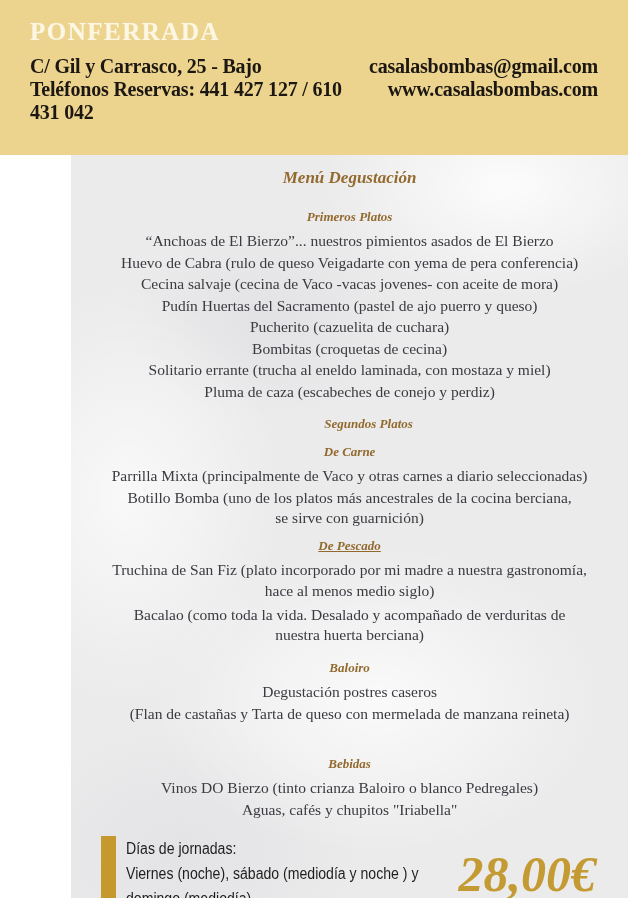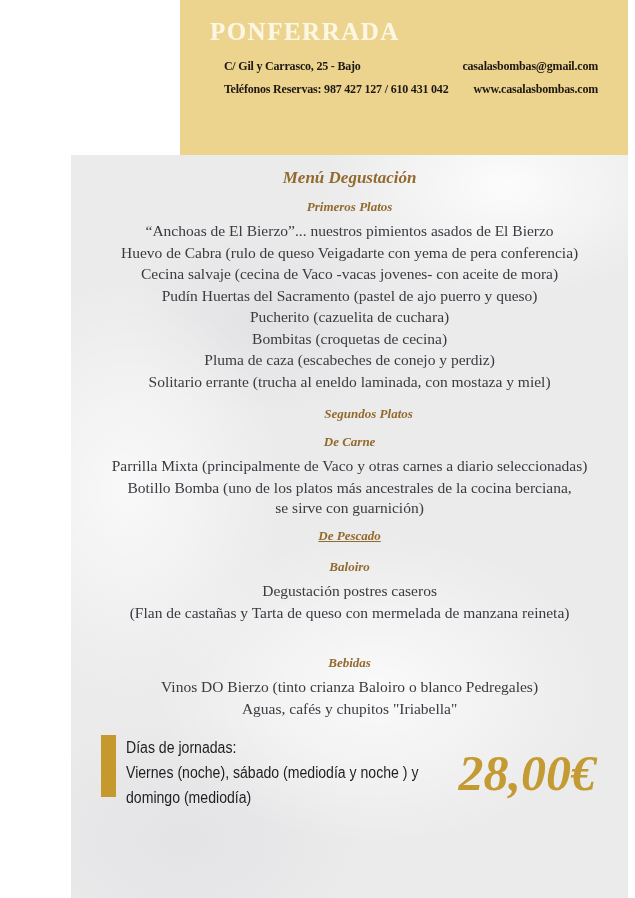--- a/index.html
+++ b/index.html
@@ -43,43 +43,42 @@
     font-weight:normal;
     letter-spacing:2.5px;
     color:var(--title-bronze);
     margin-top:2px;
   }
   .contact{
     display:flex;justify-content:space-between;align-items:flex-start;
     margin-top:9px;
   }
   .contact-col{
-    font-weight:bold;font-size:12px;line-height:23px;color:var(--ink);
+    font-weight:bold;font-size:20px;line-height:23px;color:var(--ink);
     letter-spacing:-0.2px;
-    margin-left:14px;
   }
   .contact-col.right{text-align:right;}
 
   
   .menu-body{
     flex:1 1 auto;
     background:
       radial-gradient(ellipse 260px 160px at 78% 4%, rgba(255,255,255,.85), transparent 70%),
       radial-gradient(ellipse 220px 300px at 10% 45%, rgba(255,255,255,.7), transparent 70%),
       radial-gradient(ellipse 320px 220px at 55% 72%, rgba(255,255,255,.75), transparent 70%),
       radial-gradient(ellipse 200px 140px at 35% 22%, rgba(219,219,222,.55), transparent 70%),
       radial-gradient(ellipse 260px 180px at 20% 92%, rgba(222,222,225,.6), transparent 70%),
       var(--page-bg);
     text-align:center;
     padding-top:13px;
   }
   .menu-title{
     font-size:17px;font-weight:bold;font-style:italic;
     color:var(--heading-gold);
-    margin-bottom:11px;
+    margin-bottom:21px;
   }
   .section-h{
     font-size:13px;font-weight:bold;font-style:italic;
     color:var(--heading-gold);
   }
   .items{margin-top:5px;}
   .line{
     font-size:15.5px;line-height:21.5px;color:var(--body-text);
   }
   .cont{line-height:20px;}
@@ -120,54 +119,60 @@
 </head>
 <body>
 
 <div class="page">
 
   <header class="header">
     <div class="city">PONFERRADA</div>
     <div class="contact">
       <div class="contact-col left">
         <div>C/ Gil y Carrasco, 25 - Bajo</div>
-        <div>Teléfonos Reservas: 987 427 127 / 610 431 042</div>
+        <div>Teléfonos Reservas: 441 427 127 / 610 431 042</div>
       </div>
       <div class="contact-col right">
         <div>casalasbombas@gmail.com</div>
         <div>www.casalasbombas.com</div>
       </div>
     </div>
   </header>
 
   <main class="menu-body">
     <div class="menu-title">Menú Degustación</div>
 
     <div class="section-h">Primeros Platos</div>
     <div class="items">
       <div class="line">“Anchoas de El Bierzo”... nuestros pimientos asados de El Bierzo</div>
       <div class="line">Huevo de Cabra (rulo de queso Veigadarte con yema de pera conferencia)</div>
       <div class="line">Cecina salvaje (cecina de Vaco -vacas jovenes- con aceite de mora)</div>
       <div class="line">Pudín Huertas del Sacramento (pastel de ajo puerro y queso)</div>
       <div class="line">Pucherito (cazuelita de cuchara)</div>
       <div class="line">Bombitas (croquetas de cecina)</div>
+      <div class="line">Solitario errante (trucha al eneldo laminada, con mostaza y miel)</div>
       <div class="line">Pluma de caza (escabeches de conejo y perdiz)</div>
-      <div class="line">Solitario errante (trucha al eneldo laminada, con mostaza y miel)</div>
     </div>
 
     <div class="section-h mt-seg">Segundos Platos</div>
 
     <div class="section-h mt-sub">De Carne</div>
     <div class="items">
       <div class="line">Parrilla Mixta (principalmente de Vaco y otras carnes a diario seleccionadas)</div>
       <div class="line">Botillo Bomba (uno de los platos más ancestrales de la cocina berciana,</div>
       <div class="line cont">se sirve con guarnición)</div>
     </div>
 
     <div class="section-h mt-pes">De Pescado</div>
+    <div class="items">
+      <div class="line">Truchina de San Fiz (plato incorporado por mi madre a nuestra gastronomía,</div>
+      <div class="line cont">hace al menos medio siglo)</div>
+      <div class="line gap">Bacalao (como toda la vida. Desalado y acompañado de verduritas de</div>
+      <div class="line cont">nuestra huerta berciana)</div>
+    </div>
 
     <div class="section-h mt-pos">Baloiro</div>
     <div class="items">
       <div class="line">Degustación postres caseros</div>
       <div class="line">(Flan de castañas y Tarta de queso con mermelada de manzana reineta)</div>
     </div>
 
     <div class="section-h mt-beb">Bebidas</div>
     <div class="items">
       <div class="line">Vinos DO Bierzo (tinto crianza Baloiro o blanco Pedregales)</div>

